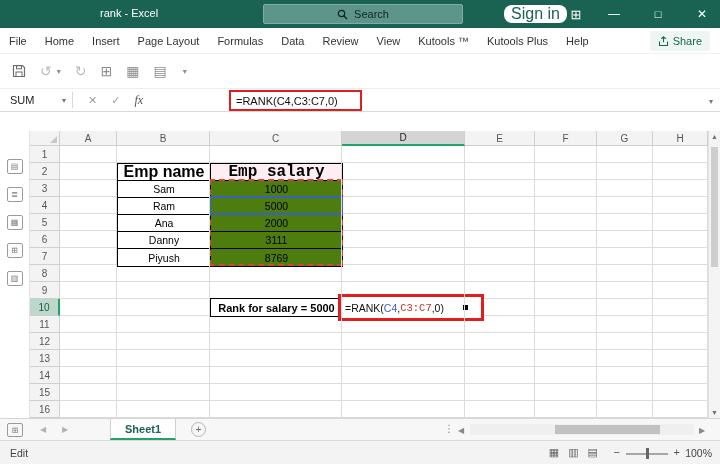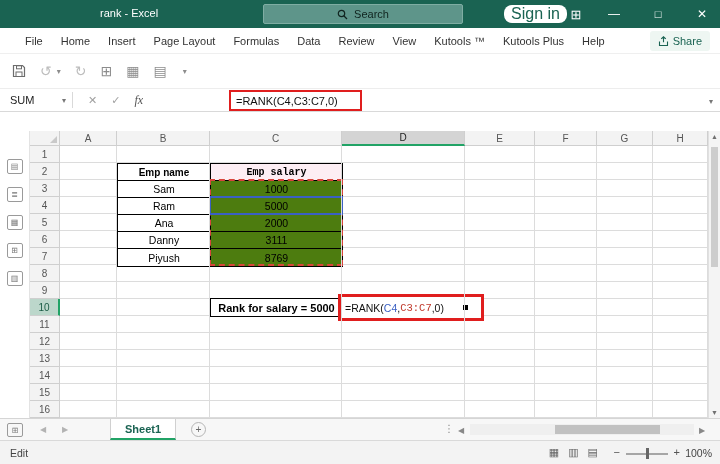--- a/index.html
+++ b/index.html
@@ -18,21 +18,21 @@
   .signin { position: absolute; left: 504px; top: 5px; height: 18px; padding: 0 7px;
     background: #fff; color: #1a6352; font-size: 16px; border-radius: 8px;
     display: flex; align-items: center; }
   .tb-icon { position: absolute; top: 0; height: 28px; width: 32px; display: flex; align-items: center; justify-content: center; color: #fff; font-size: 12px; }
   .tb-grid { left: 560px; font-size: 13px; }
   .tb-min  { left: 598px; }
   .tb-max  { left: 642px; font-size: 11px; }
   .tb-close{ left: 686px; }
   
   .menubar { position: absolute; left: 0; top: 28px; width: 720px; height: 26px; background: #fff;
-    display: flex; align-items: center; padding-left: 16px; border-bottom: 1px solid #efefef; }
+    display: flex; align-items: center; padding-left: 0; border-bottom: 1px solid #efefef; }
   .menu-item { font-size: 11px; color: #333; padding: 0 9px; height: 26px; display: flex; align-items: center; cursor: pointer; white-space: nowrap; }
   .share-btn { position: absolute; right: 10px; top: 3px; height: 20px; padding: 0 8px;
     background: #eef6f2; border-radius: 3px; color: #1a6352; font-size: 11px;
     display: flex; align-items: center; gap: 4px; cursor: pointer; }
   
   .qat { position: absolute; left: 0; top: 54px; width: 720px; height: 34px; background: #fff;
     display: flex; align-items: center; padding-left: 12px; gap: 14px; }
   .qat-glyph { font-size: 14px; color: #8c8c8c; line-height: 1; cursor: pointer; }
   .qat-glyph.disabled { color: #bdbdbd; }
   .qat-caret { font-size: 8px; color: #8c8c8c; margin-left: -9px; cursor: pointer; }
@@ -75,21 +75,21 @@
   .vline { position: absolute; top: 15px; height: 272px; width: 1px; background: #dcdcdc; pointer-events: none; }
   
   .emp-table { position: absolute; left: 87px; top: 32px; border: 1px solid #000; background: #fff; }
   .et-row { display: flex; height: 17px; }
   .et-cell { border-right: 1px solid #000; border-bottom: 1px solid #000;
     display: flex; align-items: center; justify-content: center; font-size: 10.5px; color: #000; }
   .et-cell:last-child { border-right: none; }
   .et-row:last-child .et-cell { border-bottom: none; }
   .et-name { width: 93px; }
   .et-sal  { width: 131px; background: #4d7c0f; }
-  .et-h { font-weight: bold; font-size: 10px; }
+  .et-h { font-weight: bold; font-size: 16px; }
   .et-h.et-sal { background: #fdeef4; font-family: Liberation Mono, monospace; }
   .range-dash { position: absolute; left: 179px; top: 48px; width: 134px; height: 87px;
     border: 2px dashed #d8453c; pointer-events: none; }
   .c4-blue { position: absolute; left: 179px; top: 65px; width: 134px; height: 19px;
     border: 2px solid #3a60c4; pointer-events: none; }
   .rank-box { position: absolute; left: 180px; top: 167px; width: 133px; height: 19px;
     border: 1px solid #000; background: #fff; display: flex; align-items: center; justify-content: center;
     font-weight: bold; font-size: 11px; color: #000; }
   .d10-annot { position: absolute; left: 308px; top: 163px; width: 146px; height: 27px;
     border: 3px solid #e01e1e; background: #fff; display: flex; align-items: center; padding-left: 4px;

